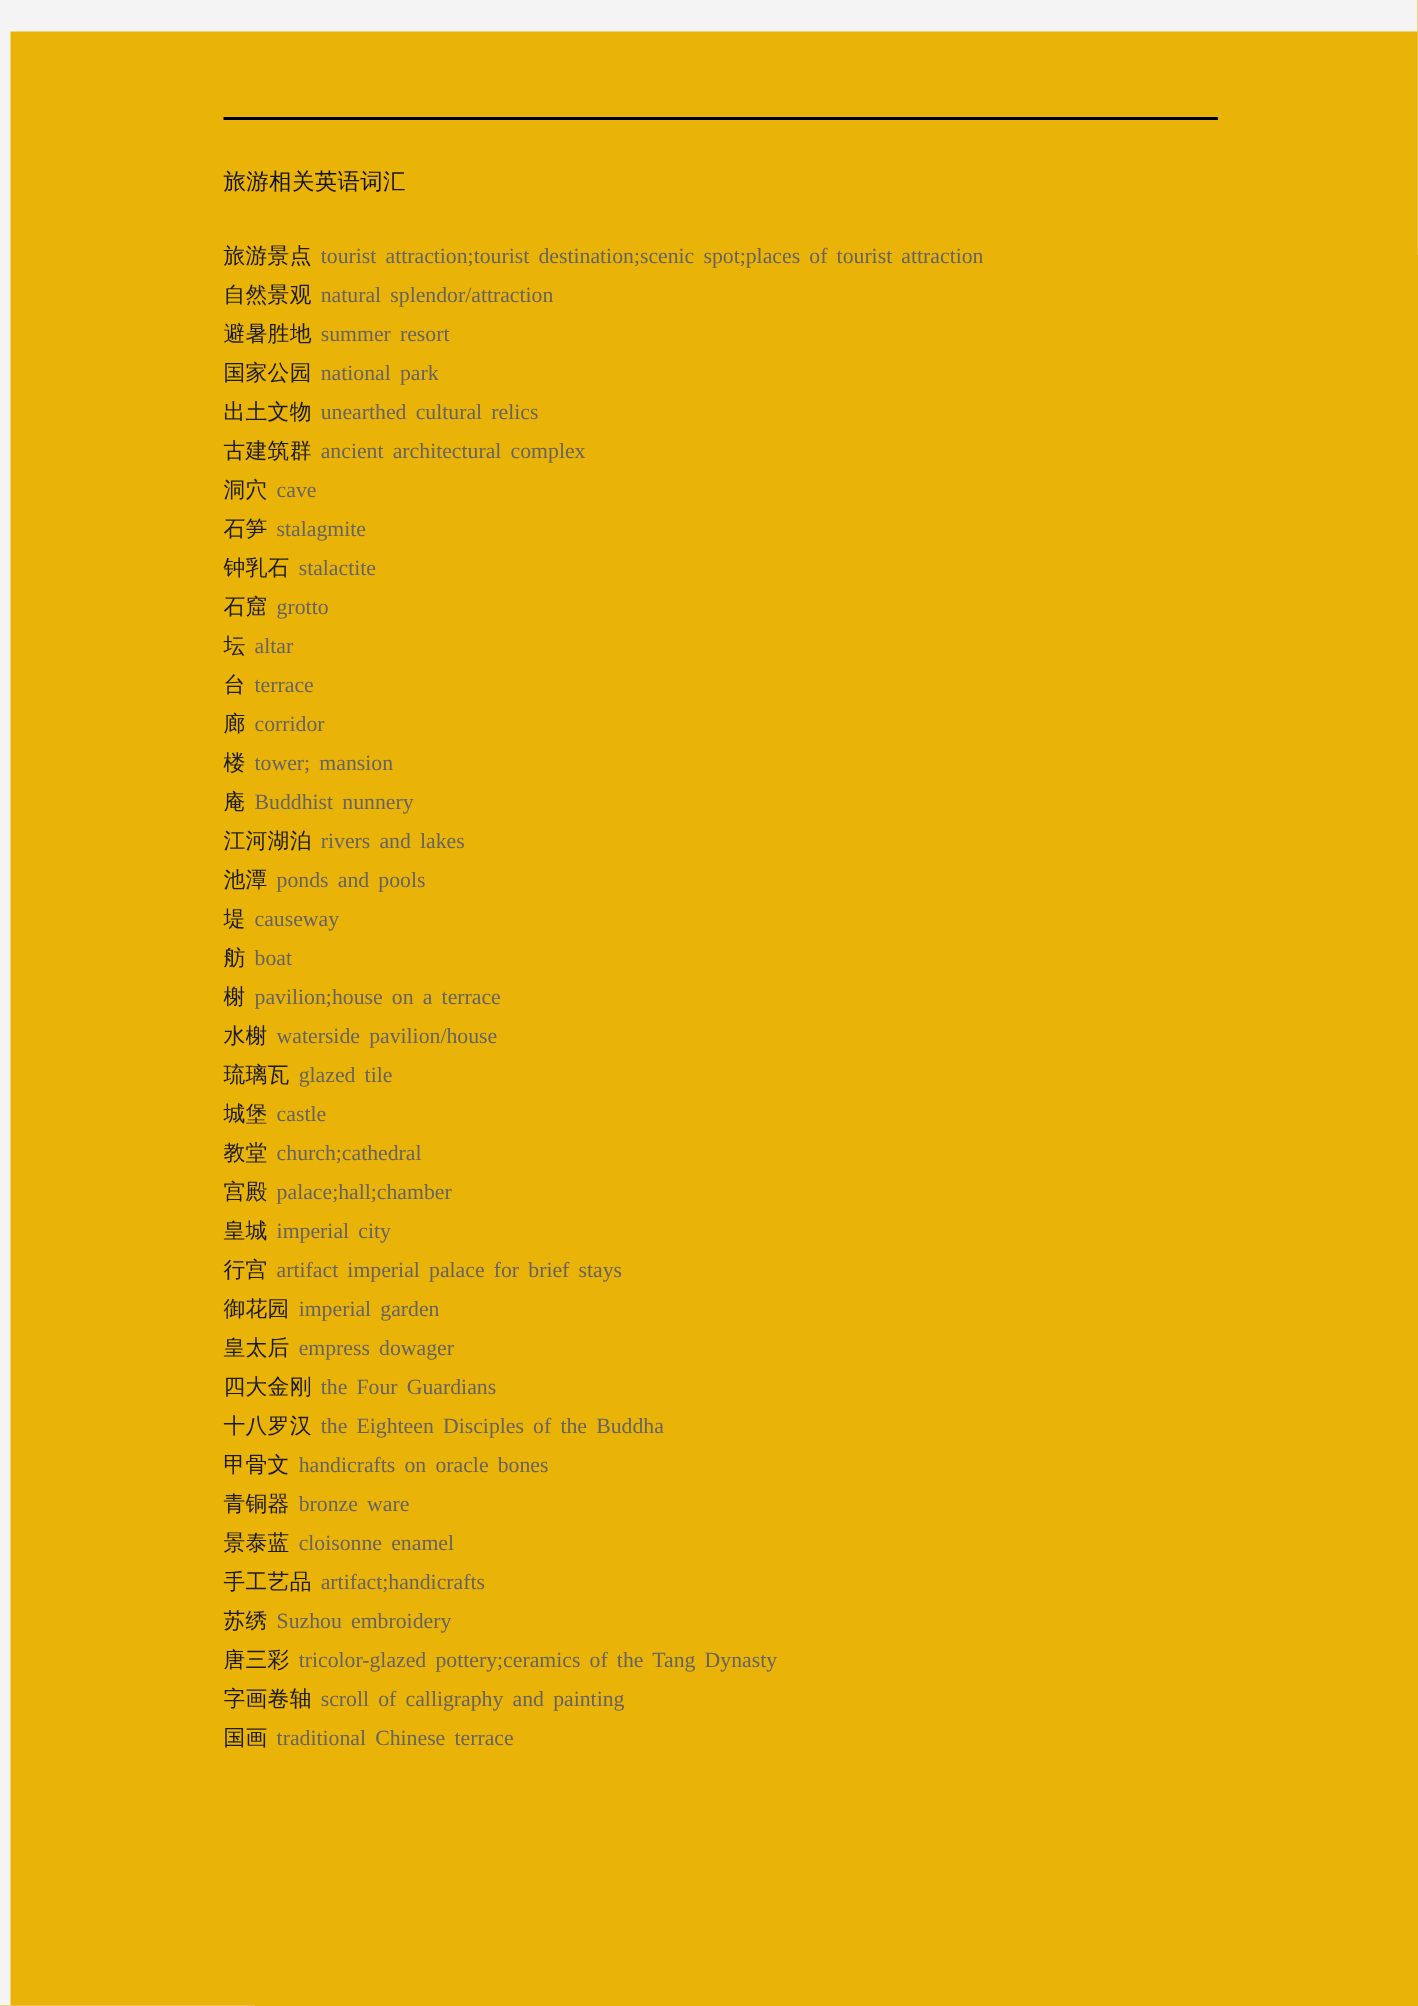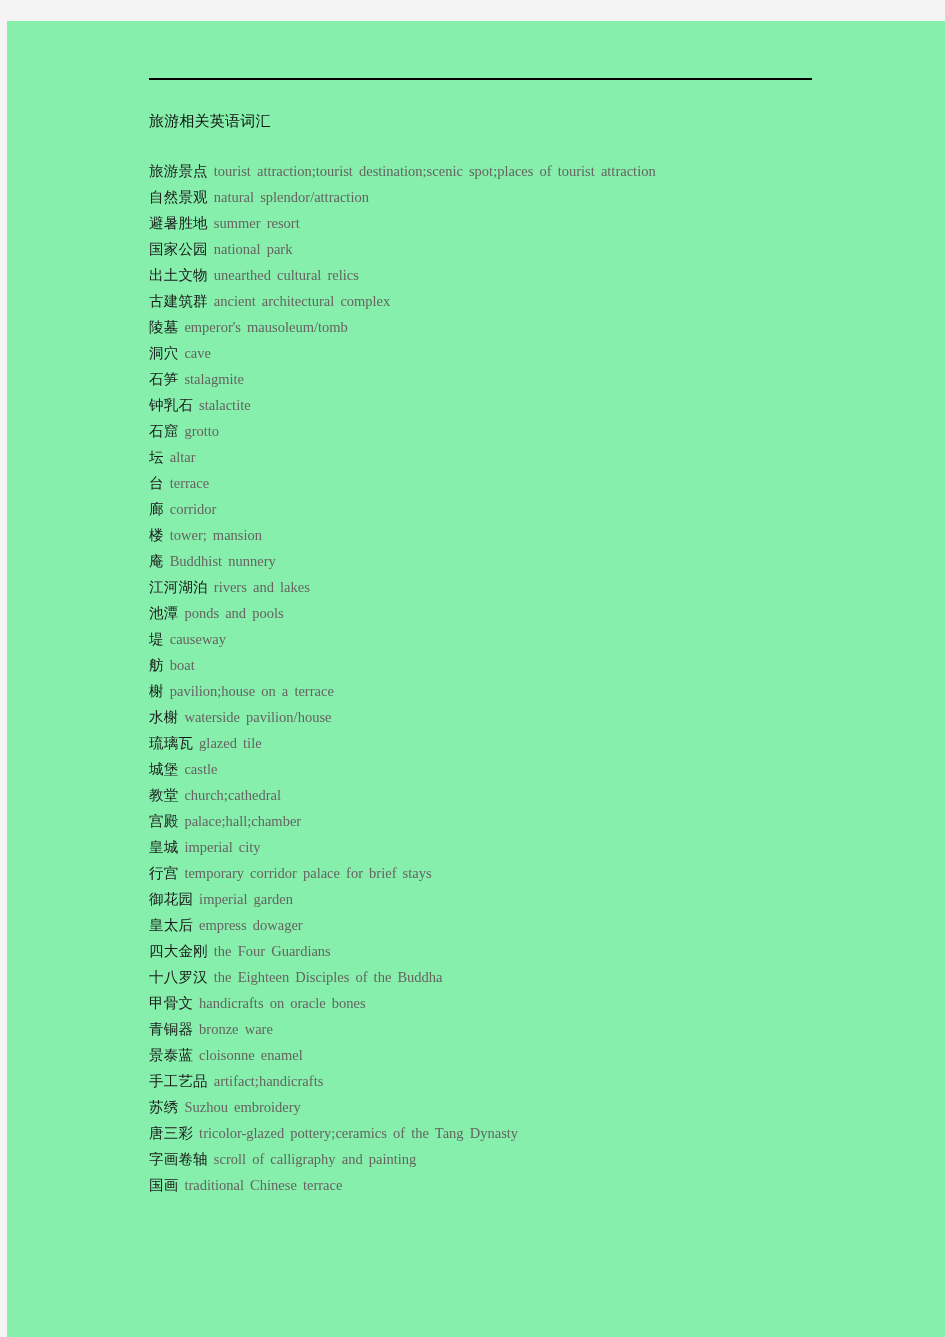--- a/index.html
+++ b/index.html
@@ -12,21 +12,21 @@
     background: #f4f4f4;
     font-family: "Liberation Serif", "DejaVu Serif", serif;
     overflow: hidden;
   }
   #page {
     position: absolute;
     left: 7px;
     top: 21px;
     width: 938px;
     height: 1316px;
-    background: #86efac;
+    background: #eab308;
   }
   #content {
     position: absolute;
     left: 142px;      
     top: 57px;        
     width: 700px;
   }
   #top-rule {
     width: 663px;
     height: 0;
@@ -76,42 +76,41 @@
 
     <div id="spacer-line"></div>
 
     <div id="entry-list">
         <div class="entry"><span class="zh">旅游景点</span><span class="en">tourist attraction;tourist destination;scenic spot;places of tourist attraction</span></div>
         <div class="entry"><span class="zh">自然景观</span><span class="en">natural splendor/attraction</span></div>
         <div class="entry"><span class="zh">避暑胜地</span><span class="en">summer resort</span></div>
         <div class="entry"><span class="zh">国家公园</span><span class="en">national park</span></div>
         <div class="entry"><span class="zh">出土文物</span><span class="en">unearthed cultural relics</span></div>
         <div class="entry"><span class="zh">古建筑群</span><span class="en">ancient architectural complex</span></div>
-        <div class="entry"><span class="zh">陵墓</span><span class="en">emperor's mausoleum/tomb</span></div>
         <div class="entry"><span class="zh">洞穴</span><span class="en">cave</span></div>
         <div class="entry"><span class="zh">石笋</span><span class="en">stalagmite</span></div>
         <div class="entry"><span class="zh">钟乳石</span><span class="en">stalactite</span></div>
         <div class="entry"><span class="zh">石窟</span><span class="en">grotto</span></div>
         <div class="entry"><span class="zh">坛</span><span class="en">altar</span></div>
         <div class="entry"><span class="zh">台</span><span class="en">terrace</span></div>
         <div class="entry"><span class="zh">廊</span><span class="en">corridor</span></div>
         <div class="entry"><span class="zh">楼</span><span class="en">tower; mansion</span></div>
         <div class="entry"><span class="zh">庵</span><span class="en">Buddhist nunnery</span></div>
         <div class="entry"><span class="zh">江河湖泊</span><span class="en">rivers and lakes</span></div>
         <div class="entry"><span class="zh">池潭</span><span class="en">ponds and pools</span></div>
         <div class="entry"><span class="zh">堤</span><span class="en">causeway</span></div>
         <div class="entry"><span class="zh">舫</span><span class="en">boat</span></div>
         <div class="entry"><span class="zh">榭</span><span class="en">pavilion;house on a terrace</span></div>
         <div class="entry"><span class="zh">水榭</span><span class="en">waterside pavilion/house</span></div>
         <div class="entry"><span class="zh">琉璃瓦</span><span class="en">glazed tile</span></div>
         <div class="entry"><span class="zh">城堡</span><span class="en">castle</span></div>
         <div class="entry"><span class="zh">教堂</span><span class="en">church;cathedral</span></div>
         <div class="entry"><span class="zh">宫殿</span><span class="en">palace;hall;chamber</span></div>
         <div class="entry"><span class="zh">皇城</span><span class="en">imperial city</span></div>
-        <div class="entry"><span class="zh">行宫</span><span class="en">temporary corridor palace for brief stays</span></div>
+        <div class="entry"><span class="zh">行宫</span><span class="en">artifact imperial palace for brief stays</span></div>
         <div class="entry"><span class="zh">御花园</span><span class="en">imperial garden</span></div>
         <div class="entry"><span class="zh">皇太后</span><span class="en">empress dowager</span></div>
         <div class="entry"><span class="zh">四大金刚</span><span class="en">the Four Guardians</span></div>
         <div class="entry"><span class="zh">十八罗汉</span><span class="en">the Eighteen Disciples of the Buddha</span></div>
         <div class="entry"><span class="zh">甲骨文</span><span class="en">handicrafts on oracle bones</span></div>
         <div class="entry"><span class="zh">青铜器</span><span class="en">bronze ware</span></div>
         <div class="entry"><span class="zh">景泰蓝</span><span class="en">cloisonne enamel</span></div>
         <div class="entry"><span class="zh">手工艺品</span><span class="en">artifact;handicrafts</span></div>
         <div class="entry"><span class="zh">苏绣</span><span class="en">Suzhou embroidery</span></div>
         <div class="entry"><span class="zh">唐三彩</span><span class="en">tricolor-glazed pottery;ceramics of the Tang Dynasty</span></div>

